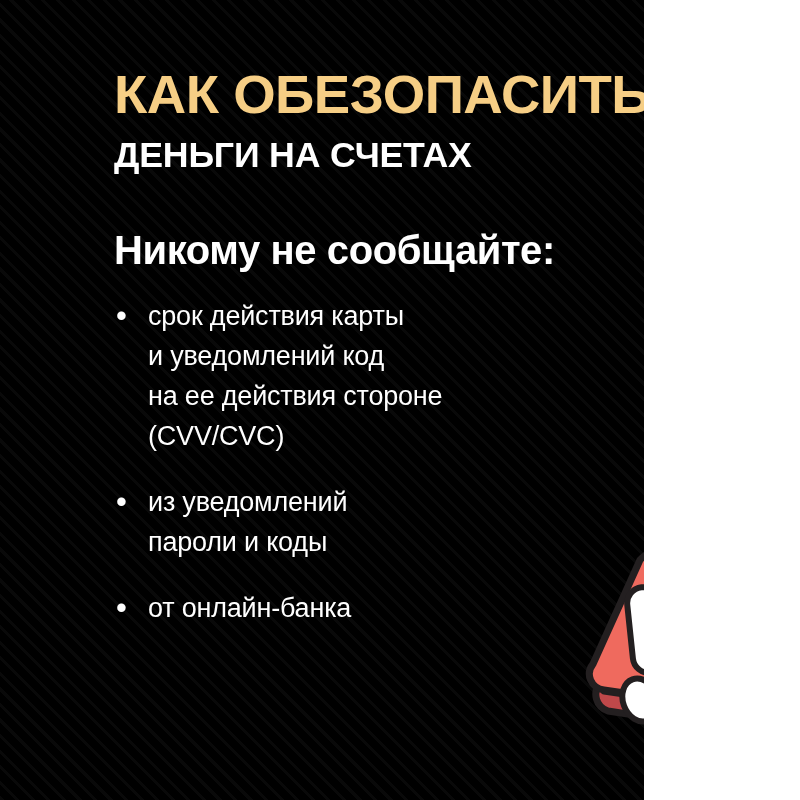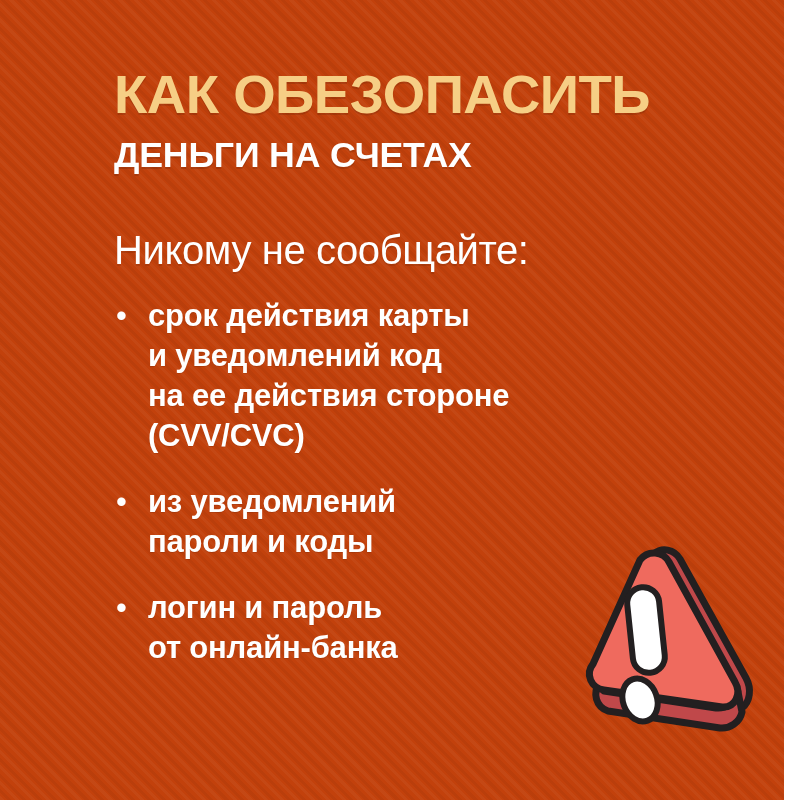--- a/index.html
+++ b/index.html
@@ -8,23 +8,23 @@
   }
   body {
     width: 800px;
     height: 800px;
     overflow: hidden;
     font-family: "Liberation Sans", sans-serif;
   }
 
   #poster {
     position: relative;
-    width: 784px;
+    width: 644px;
     height: 800px;
-    background-color: #c2410c;
+    background-color: #000000;
     overflow: hidden;
   }
 
   
   #stripes {
     position: absolute;
     inset: 0;
     background-image: repeating-linear-gradient(
       45deg,
       rgba(255,255,255,0.035) 0px,
@@ -81,21 +81,21 @@
     text-shadow: 0 2px 0 rgba(0,0,0,0.12);
   }
 
   
   .lead-in {
     position: absolute;
     left: 114px;
     top: 230px;
     color: #ffffff;
     font-size: 40px;
-    font-weight: normal;
+    font-weight: bold;
     line-height: 1.0;
     letter-spacing: -0.4px;
     white-space: nowrap;
     text-shadow: 0 2px 0 rgba(0,0,0,0.10);
   }
 
   
   .bullet-list {
     position: absolute;
     left: 112px;
@@ -121,22 +121,22 @@
     box-sizing: border-box;
   }
 
   .bullet-lines {
     flex: 1 1 auto;
   }
 
   .bullet-line {
     display: block;
     color: #ffffff;
-    font-size: 31px;
-    font-weight: bold;
+    font-size: 27px;
+    font-weight: normal;
     line-height: 40px;
     letter-spacing: -0.2px;
     white-space: nowrap;
     text-shadow: 0 1px 0 rgba(0,0,0,0.10);
   }
 
   
   #warning-icon {
     position: absolute;
     left: 570px;
@@ -182,21 +182,20 @@
         <span class="bullet-dot">•</span>
         <span class="bullet-lines">
           <span class="bullet-line">из уведомлений</span>
           <span class="bullet-line">пароли и коды</span>
         </span>
       </div>
 
       <div class="bullet-item">
         <span class="bullet-dot">•</span>
         <span class="bullet-lines">
-          <span class="bullet-line">логин и пароль</span>
           <span class="bullet-line">от онлайн-банка</span>
         </span>
       </div>
 
     </div>
 
     <div id="warning-icon">
       <svg viewBox="0 0 190 225" xmlns="http://www.w3.org/2000/svg">
 
         <path d="M 84 22

